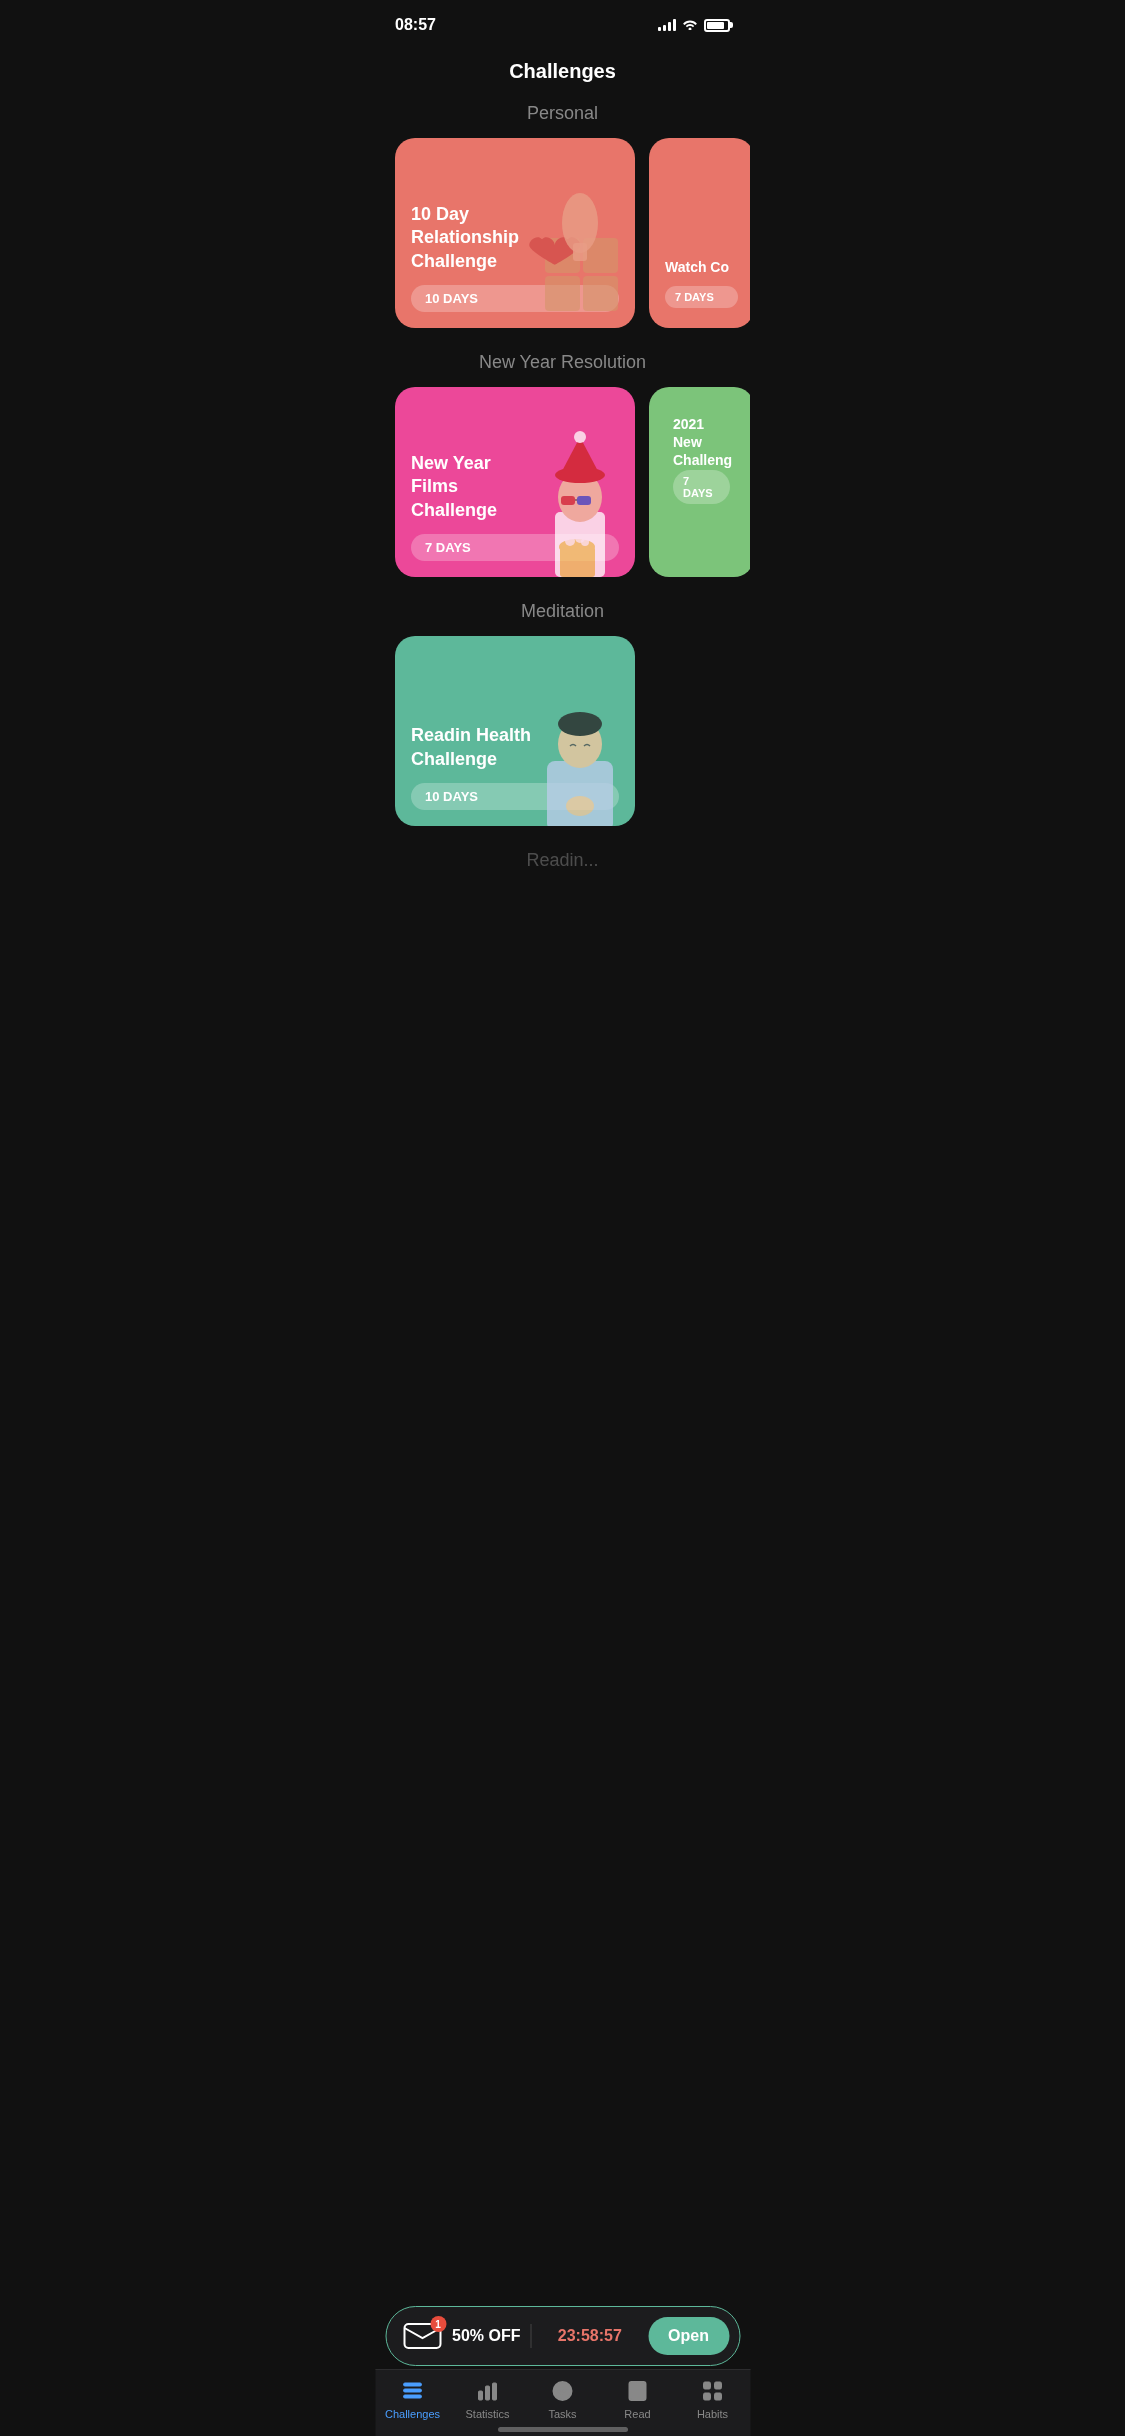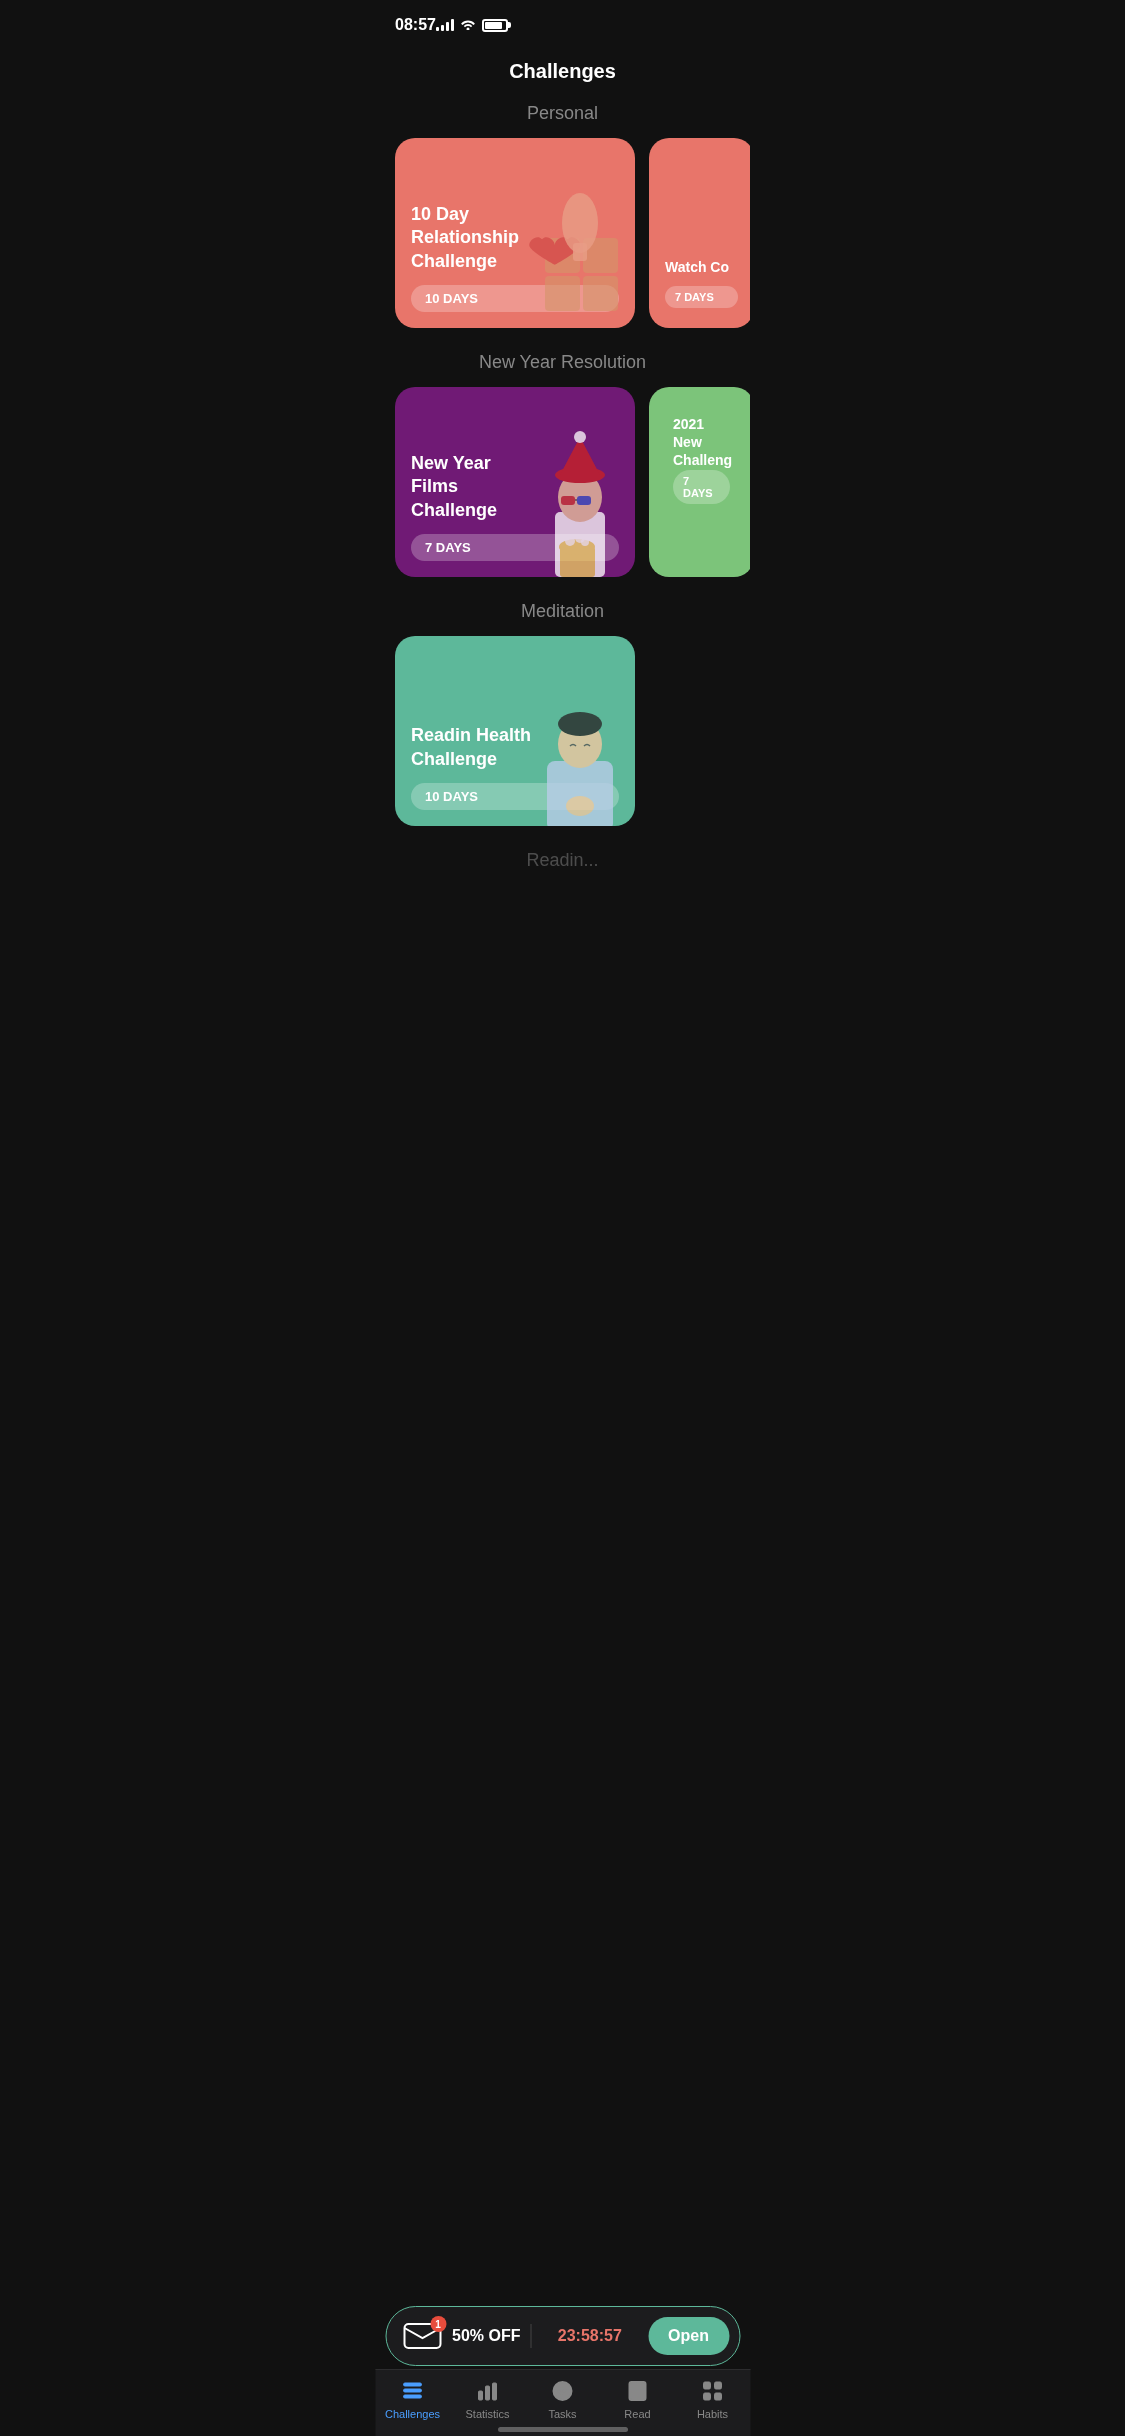--- a/index.html
+++ b/index.html
@@ -12,20 +12,21 @@
       width: 375px;
       min-height: 812px;
       margin: 0 auto;
       position: relative;
       overflow-x: hidden;
     }
 
     
     .status-bar {
       display: flex;
+      justify-content: space-between;
       align-items: center;
       padding: 14px 20px 8px;
       height: 44px;
     }
 
     .status-time {
       font-size: 16px;
       font-weight: 600;
       color: #ffffff;
     }
@@ -129,21 +130,21 @@
       flex-direction: column;
       justify-content: flex-end;
       padding: 16px;
     }
 
     .challenge-card.partial {
       width: 100px;
     }
 
     .card-salmon { background: #E8756A; }
-    .card-pink { background: #701a75; }
+    .card-pink { background: #ec4899; }
     .card-green { background: #5DB89A; }
     .card-lightgreen { background: #7CC47A; }
 
     .card-title {
       font-size: 18px;
       font-weight: 700;
       color: #ffffff;
       line-height: 1.3;
       margin-bottom: 12px;
       max-width: 130px;

